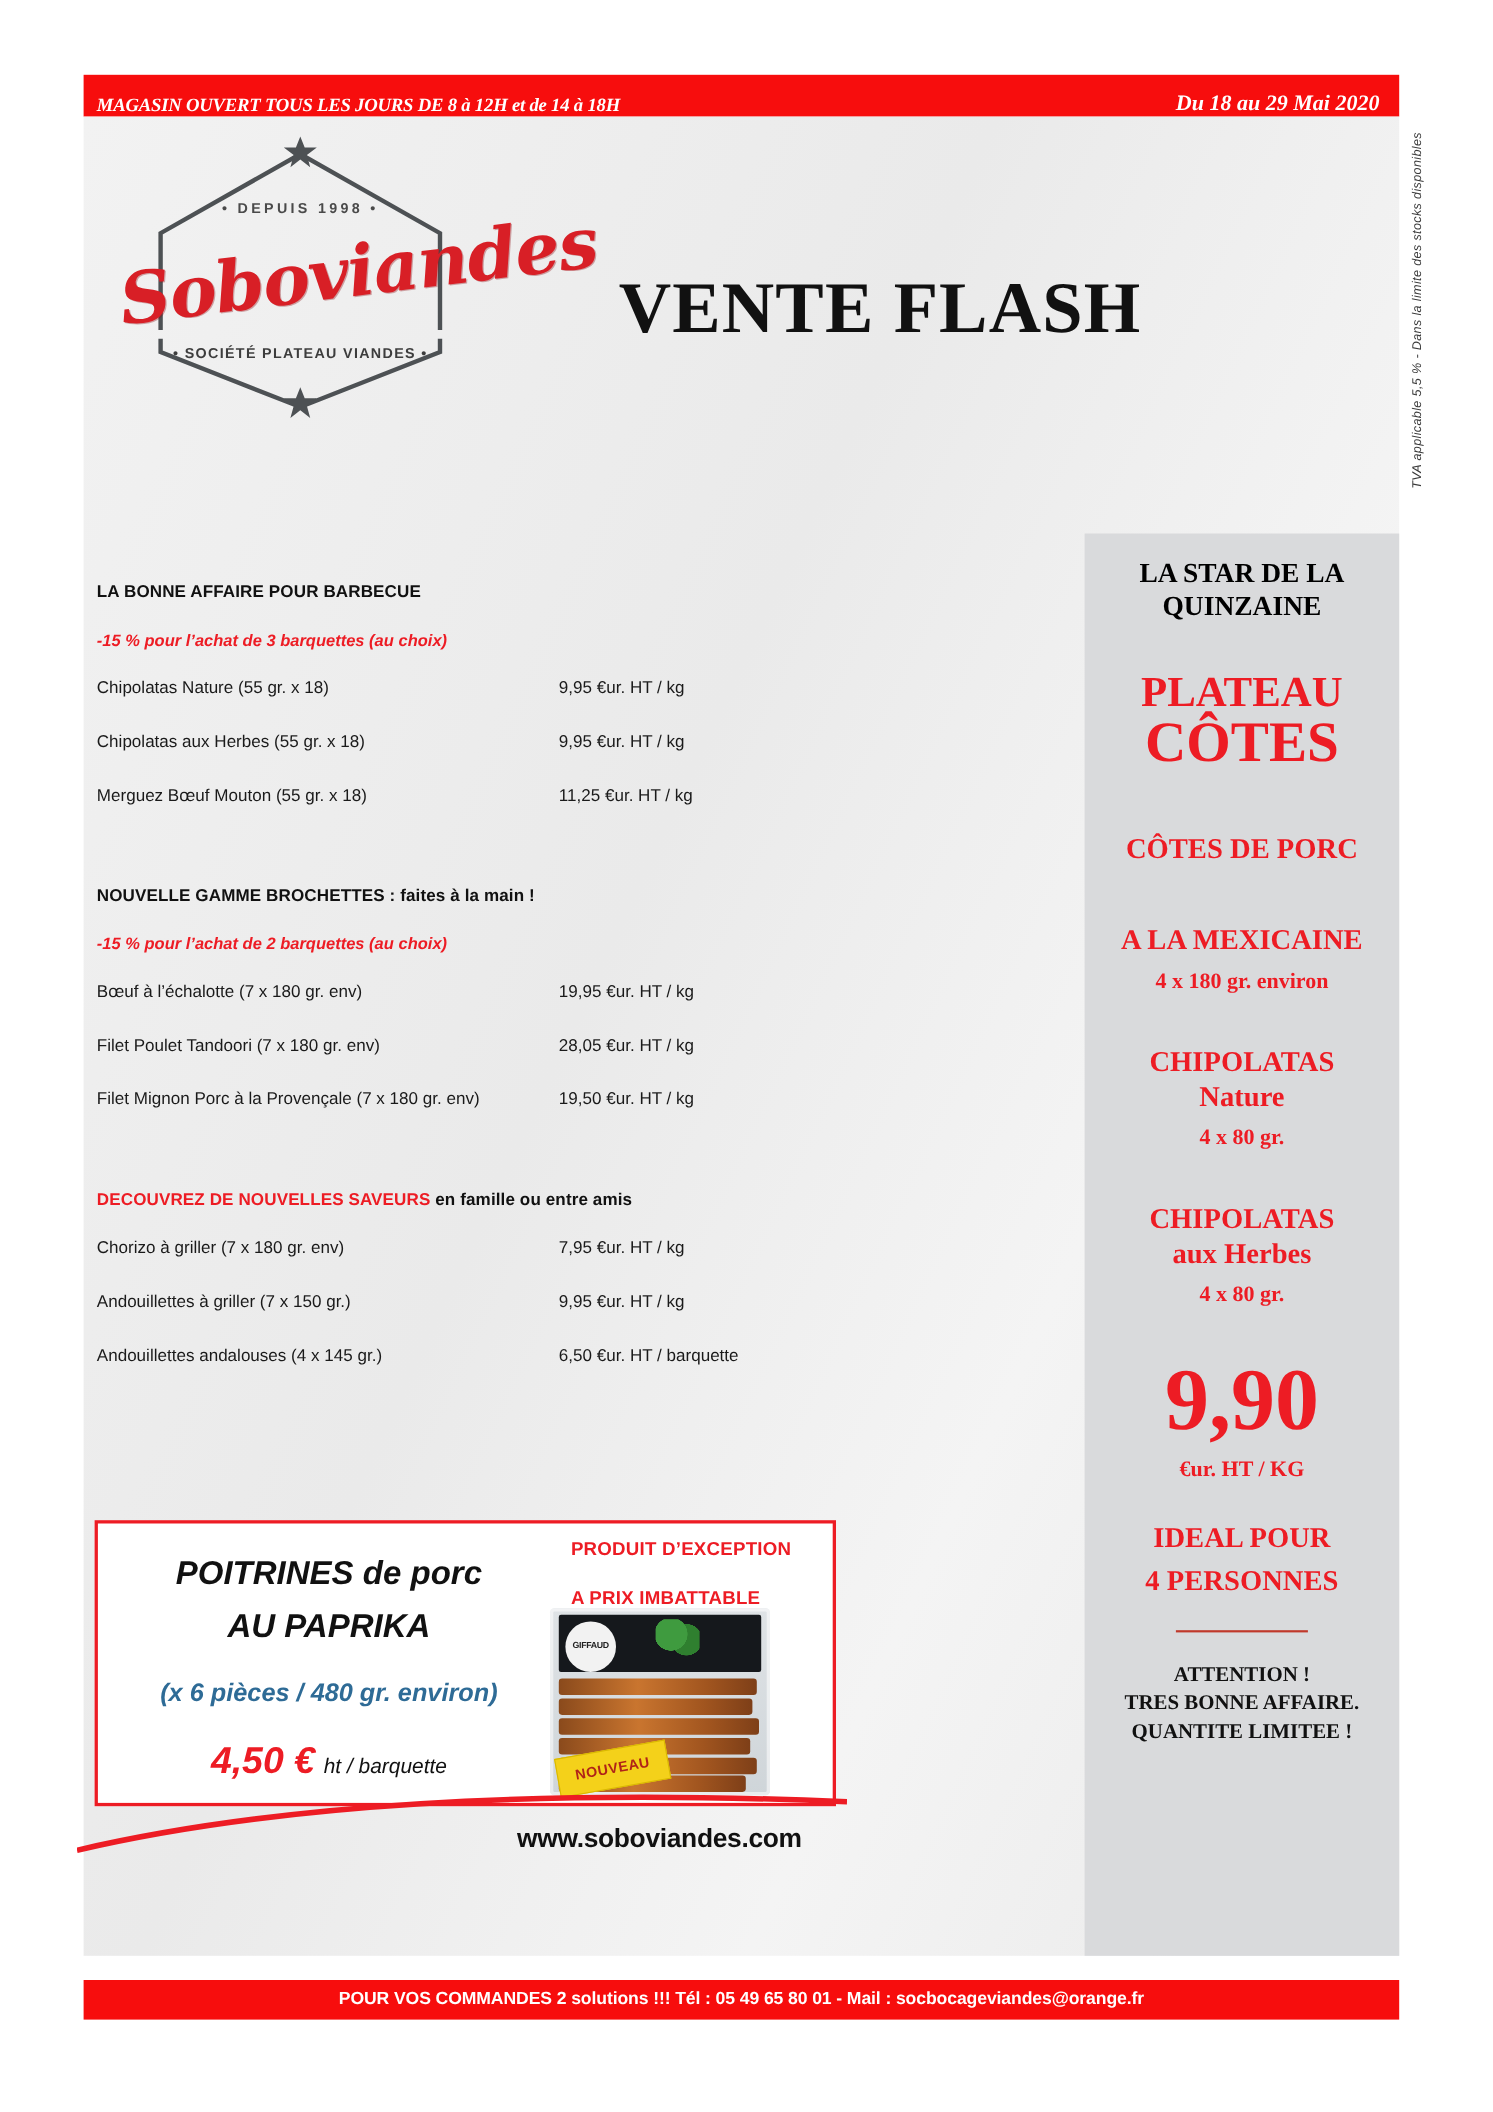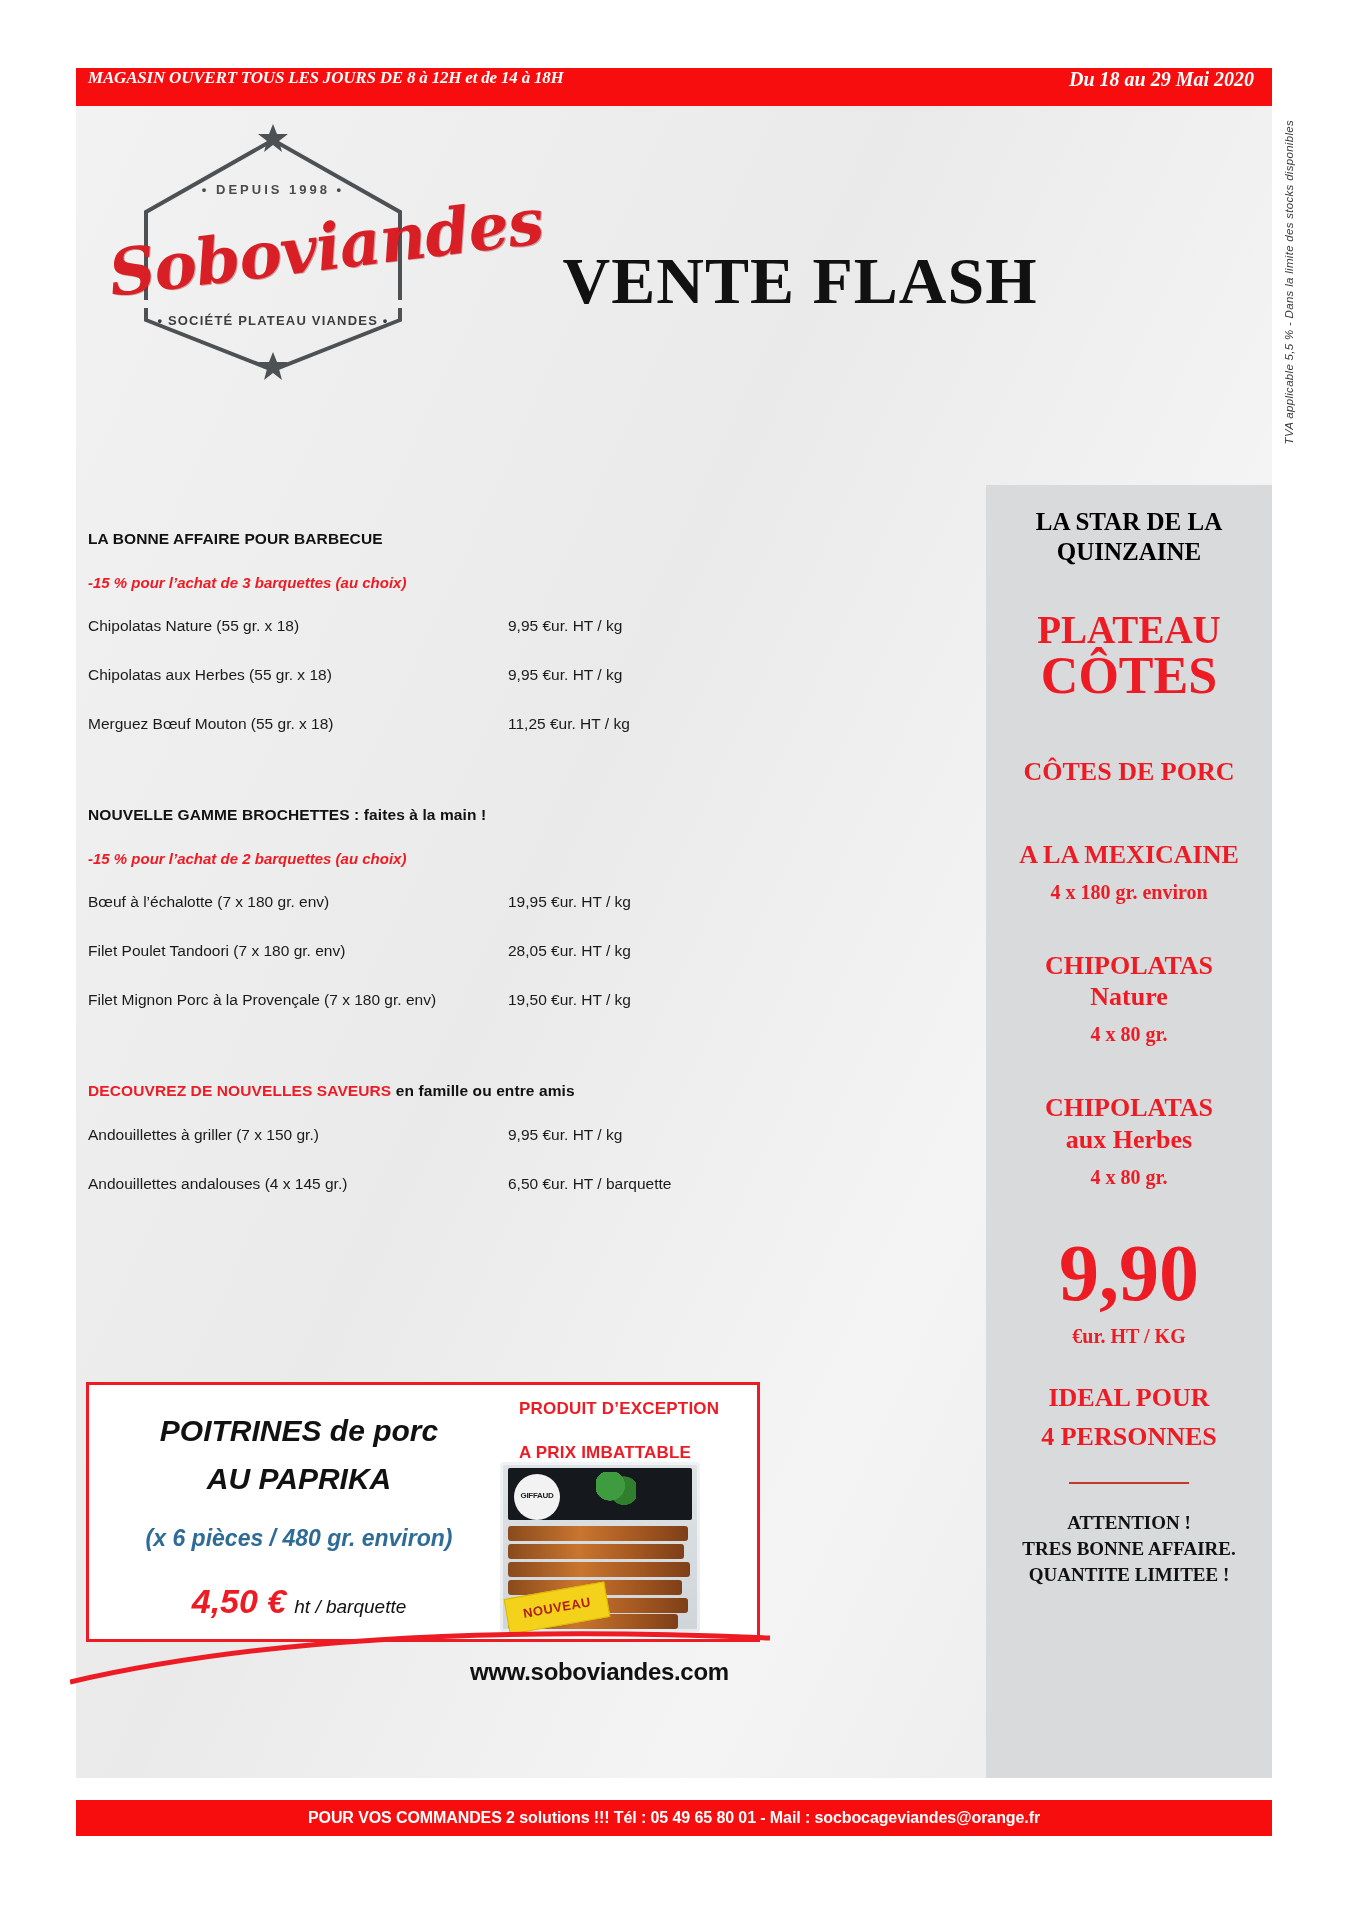--- a/index.html
+++ b/index.html
@@ -10,21 +10,21 @@
   }
   .page{
     position:absolute;left:0;top:0;width:1357px;height:1920px;
     background:#ffffff;
   }
 
   
   .topbar{
     position:absolute;left:76px;top:68px;width:1196px;height:38px;
     background:#f70d0d;
-    display:flex;align-items:flex-start;justify-content:space-between;
+    display:flex;align-items:flex-end;justify-content:space-between;
     padding:0 12px;box-sizing:border-box;
   }
   .topbar .hours{
     color:#ffffff;font-style:italic;font-weight:bold;font-size:17px;
     letter-spacing:-0.2px;
     font-family:"Liberation Serif", serif;
   }
   .topbar .dates{
     color:#ffffff;font-style:italic;font-weight:bold;font-size:20px;
     font-family:"Liberation Serif", serif;
@@ -284,20 +284,24 @@
         <div class="name">Filet Mignon Porc à la Provençale (7 x 180 gr. env)</div>
         <div class="price">19,50 €ur. HT / kg</div>
       </div>
     </div>
 
     <div class="gap"></div>
 
     <div class="offer-block">
       <div class="ob-title"><span class="red">DECOUVREZ DE NOUVELLES SAVEURS</span><span> en famille ou entre amis</span></div>
       <div class="row">
+        <div class="name">Chorizo à griller (7 x 180 gr. env)</div>
+        <div class="price">7,95 €ur. HT / kg</div>
+      </div>
+      <div class="row">
         <div class="name">Andouillettes à griller (7 x 150 gr.)</div>
         <div class="price">9,95 €ur. HT / kg</div>
       </div>
       <div class="row">
         <div class="name">Andouillettes andalouses (4 x 145 gr.)</div>
         <div class="price">6,50 €ur. HT / barquette</div>
       </div>
     </div>
 
   </div>

